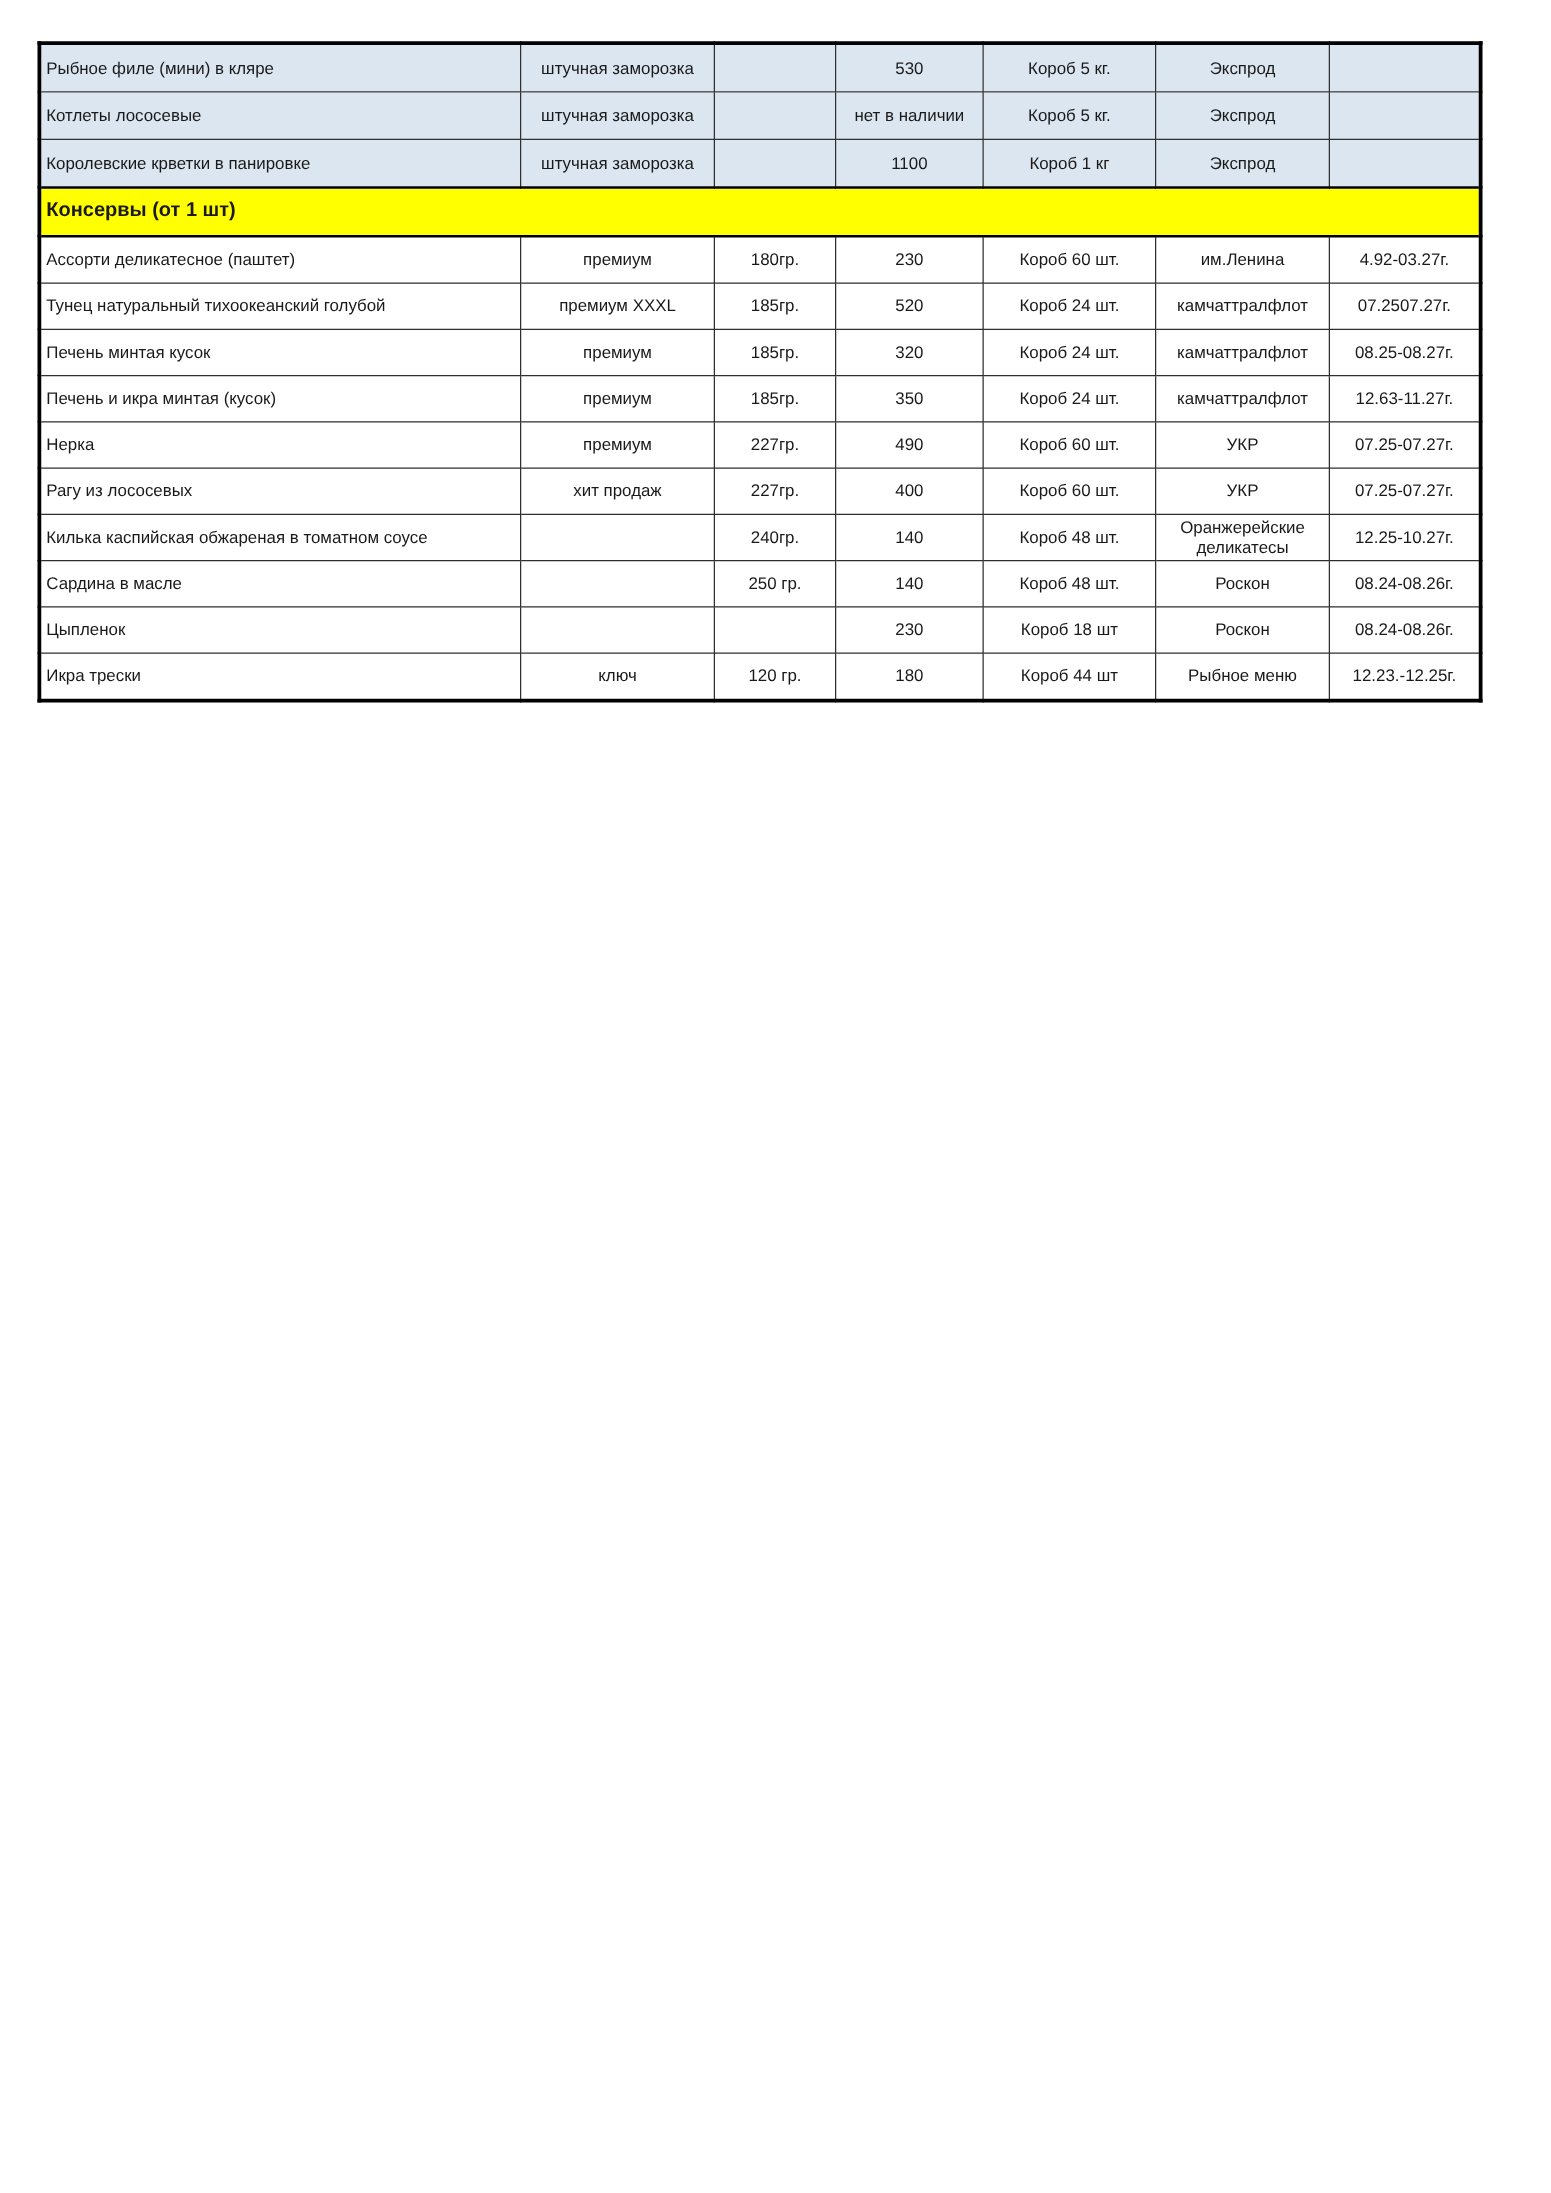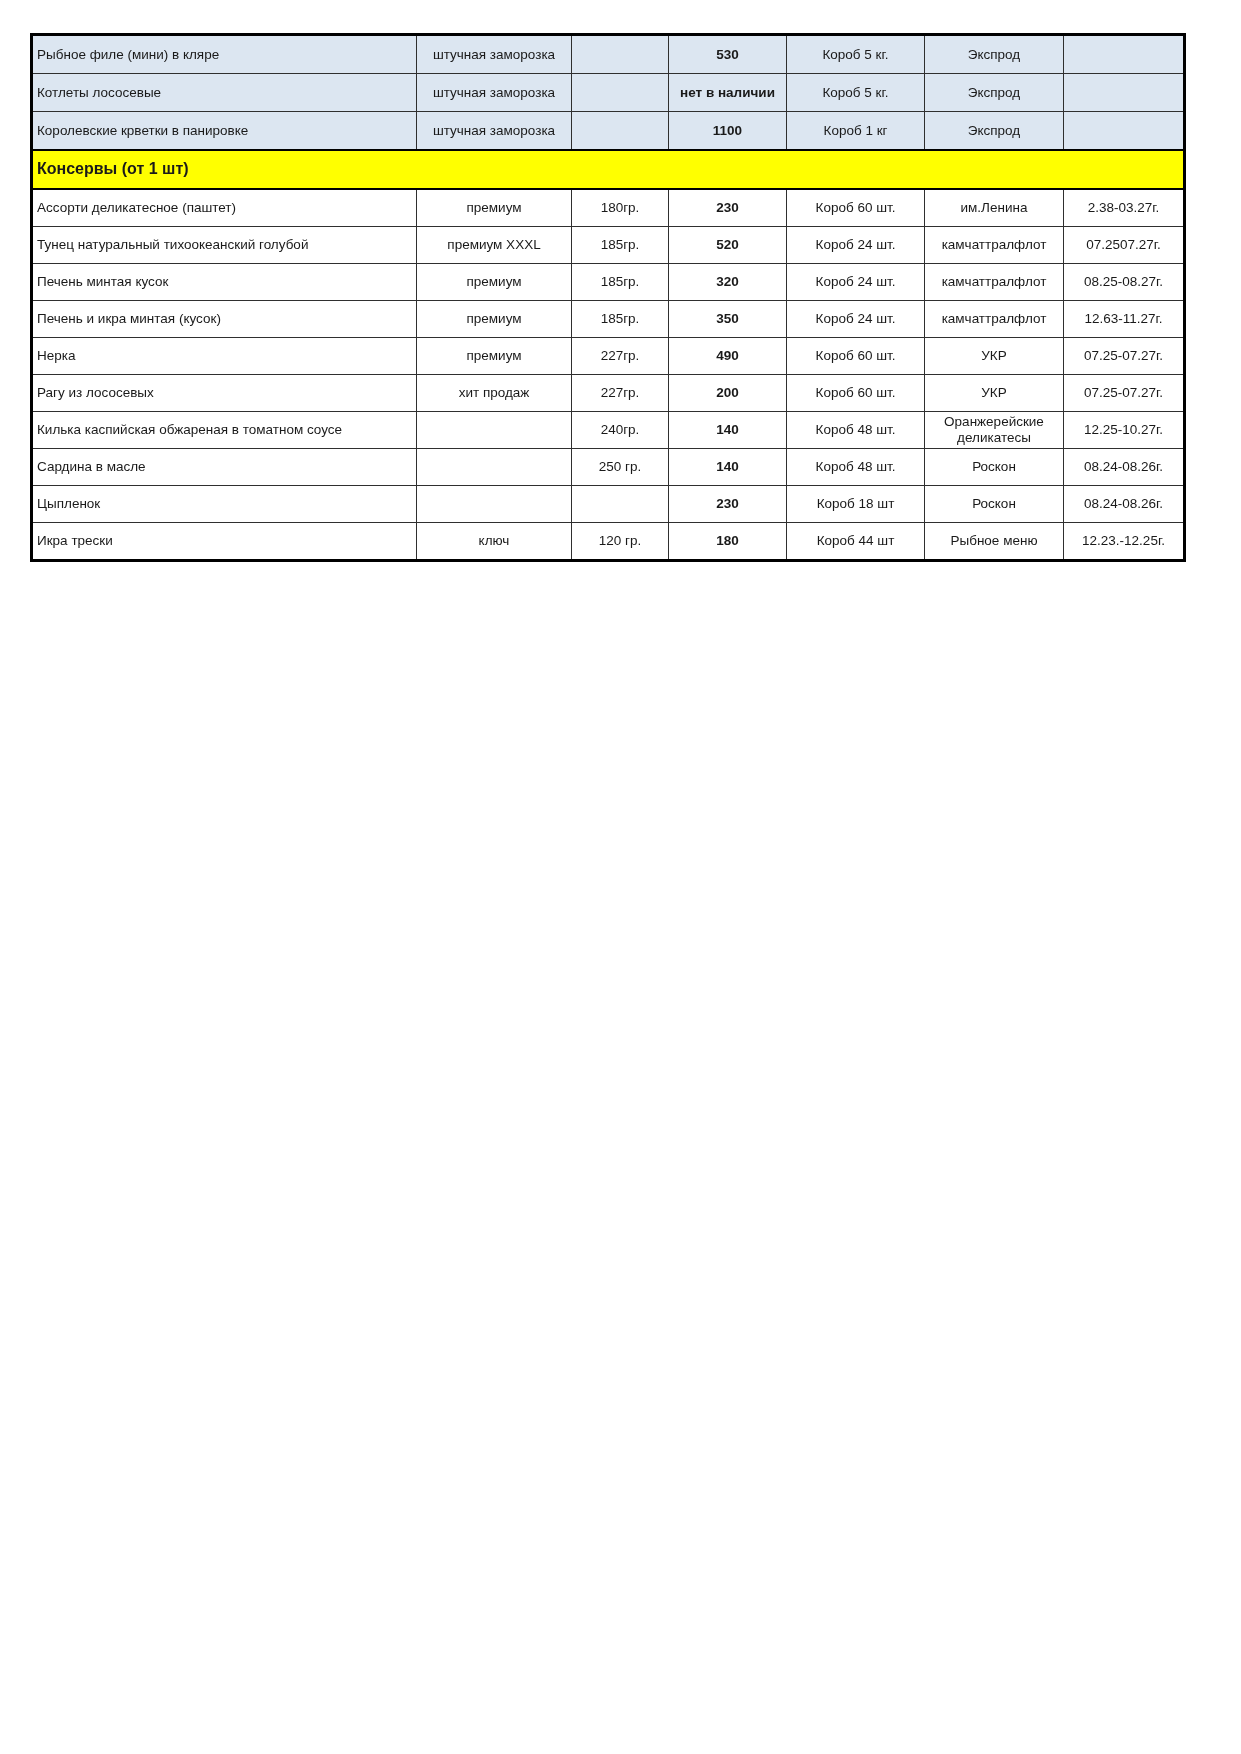--- a/index.html
+++ b/index.html
@@ -34,21 +34,21 @@
     overflow: hidden;
     color: var(--text, #1a1a1a);
     background: var(--row-bg, #ffffff);
   }
   .c-name {
     font-weight: normal;
     text-align: left;
     padding-left: 4px;
   }
   .c-center { text-align: center; }
-  .c-price  { font-weight: bold; margin-left: 32px; }
+  .c-price  { font-weight: normal; margin-left: 32px; }
   tbody.frozen td {
     background: var(--frozen-bg, #dce6f1);
     height: 33px;
   }
   tbody.canned td {
     height: 32px;
   }
   tr.section-row td.section-cell {
     background: var(--section-bg, #ffff00);
     font-weight: bold;
@@ -109,21 +109,21 @@
       </tr>
     </tbody>
     <tbody id="canned-body" class="canned">
         <tr>
     <td class="c-name">Ассорти деликатесное (паштет)</td>
     <td class="c-center">премиум</td>
     <td class="c-center">180гр.</td>
     <td class="c-center c-price">230</td>
     <td class="c-center">Короб 60 шт.</td>
     <td class="c-center">им.Ленина</td>
-    <td class="c-center">2.38-03.27г.</td>
+    <td class="c-center">4.92-03.27г.</td>
   </tr>
         <tr>
     <td class="c-name">Тунец натуральный тихоокеанский голубой</td>
     <td class="c-center">премиум XXXL</td>
     <td class="c-center">185гр.</td>
     <td class="c-center c-price">520</td>
     <td class="c-center">Короб 24 шт.</td>
     <td class="c-center">камчаттралфлот</td>
     <td class="c-center">07.2507.27г.</td>
   </tr>
@@ -151,21 +151,21 @@
     <td class="c-center">227гр.</td>
     <td class="c-center c-price">490</td>
     <td class="c-center">Короб 60 шт.</td>
     <td class="c-center">УКР</td>
     <td class="c-center">07.25-07.27г.</td>
   </tr>
         <tr>
     <td class="c-name">Рагу  из лососевых</td>
     <td class="c-center">хит продаж</td>
     <td class="c-center">227гр.</td>
-    <td class="c-center c-price">200</td>
+    <td class="c-center c-price">400</td>
     <td class="c-center">Короб 60 шт.</td>
     <td class="c-center">УКР</td>
     <td class="c-center">07.25-07.27г.</td>
   </tr>
         <tr>
     <td class="c-name">Килька каспийская обжареная в томатном соусе</td>
     <td class="c-center"></td>
     <td class="c-center">240гр.</td>
     <td class="c-center c-price">140</td>
     <td class="c-center">Короб 48 шт.</td>

